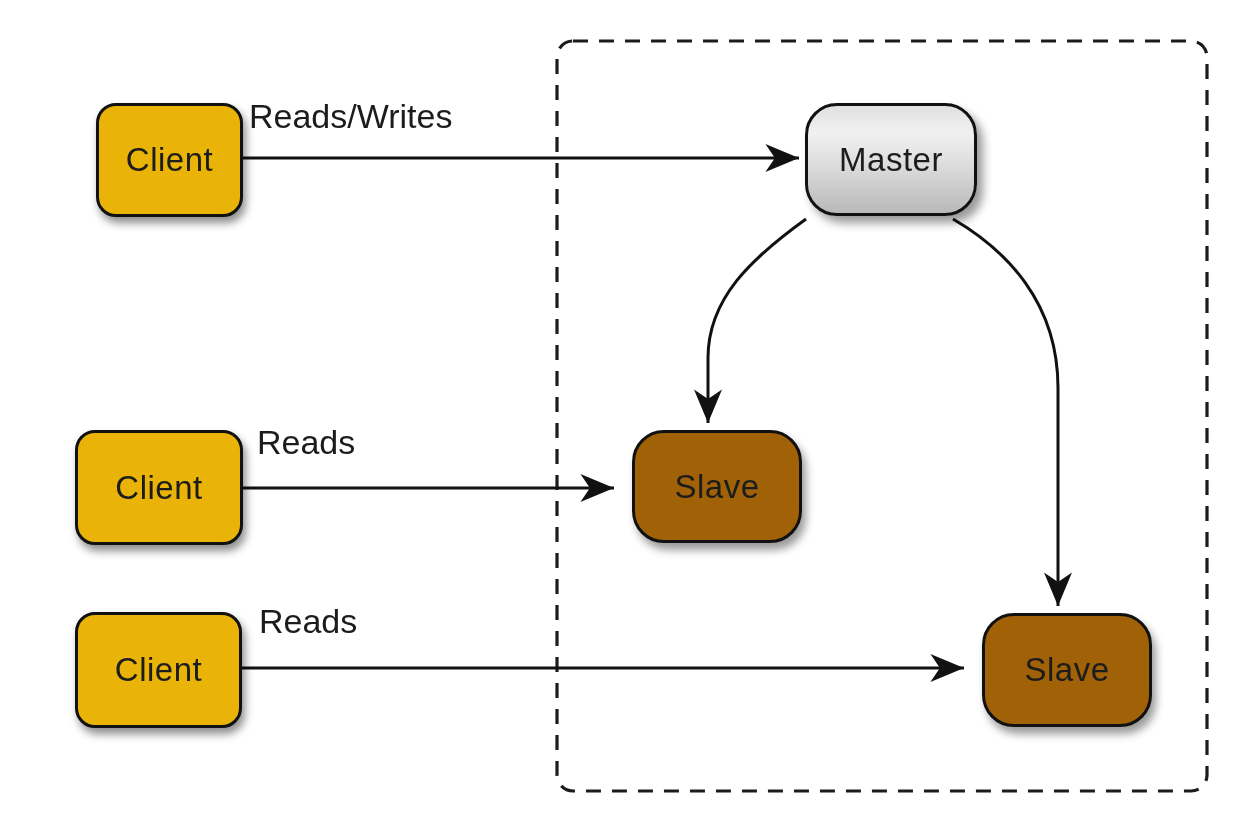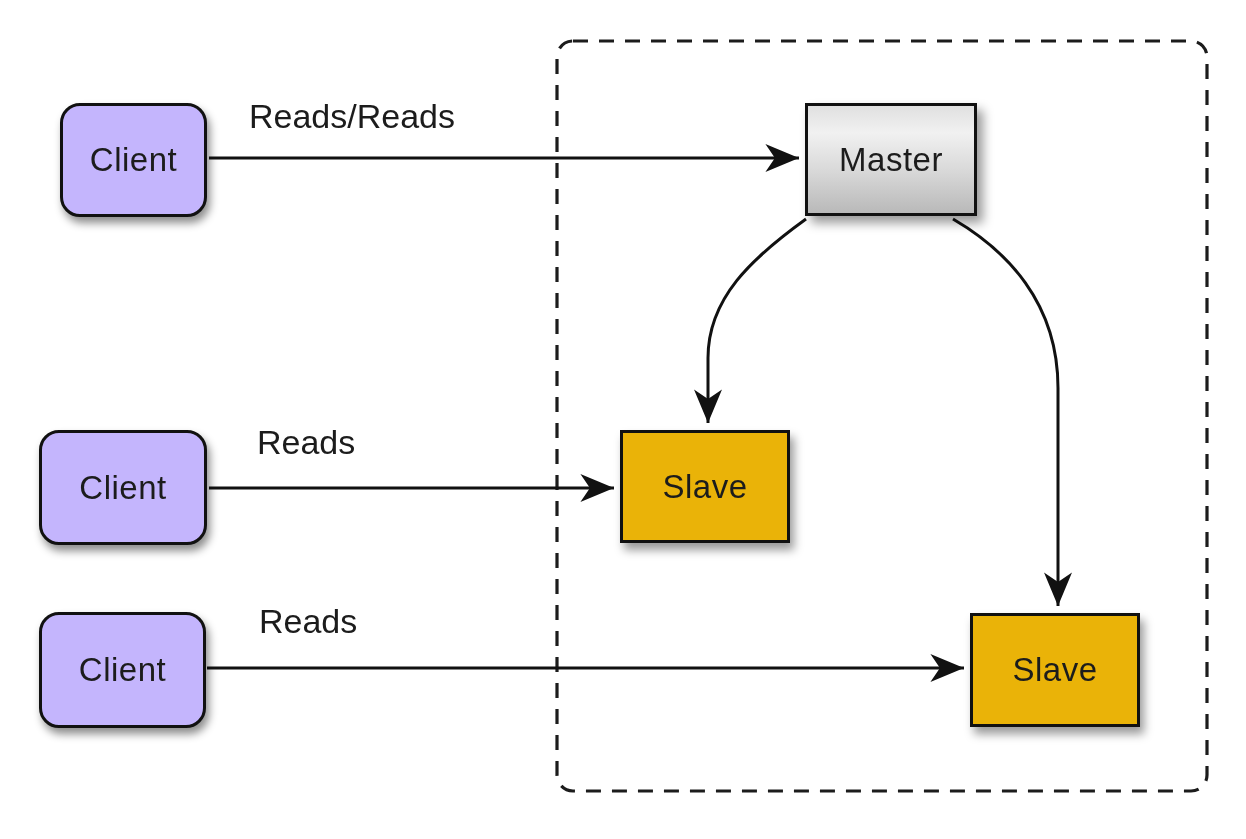--- a/index.html
+++ b/index.html
@@ -9,37 +9,40 @@
     background:#ffffff;
     font-family:"Liberation Sans", sans-serif;
     overflow:hidden;
   }
   svg.wires{position:absolute;left:0;top:0;width:1246px;height:839px;}
   .node{
     position:absolute;
     display:flex;align-items:center;justify-content:center;
     font-size:33px;color:#1c1c1c;letter-spacing:0.5px;
     box-sizing:border-box;
+    border-radius:32px;
   }
   .client{
-    background:#c4b5fd;
+    background:#eab308;
     border:3px solid #111111;
     border-radius:20px;
     box-shadow:3px 6px 8px rgba(0,0,0,0.45);
+    margin-left:36px;
   }
   .master{
     background:linear-gradient(180deg,#dededе 0%,#e9e9e9 8%,#f1f1f1 25%,#d9d9d9 60%,#b9b9b9 100%);
     background:linear-gradient(180deg,#e0e0e0 0%,#f1f1f1 25%,#d9d9d9 60%,#b9b9b9 100%);
     border:3px solid #111111;
     box-shadow:6px 7px 10px rgba(0,0,0,0.40);
   }
   .slave{
-    background:#eab308;
+    background:#a16207;
     border:3px solid #111111;
     box-shadow:4px 7px 9px rgba(0,0,0,0.40);
+    margin-left:12px;
   }
   .edge-label{
     position:absolute;
     font-size:34px;color:#1c1c1c;
     white-space:nowrap;
   }
 </style>
 </head>
 <body>
 
@@ -82,20 +85,20 @@
   </div>
 
   <div class="node slave" style="left:620px;top:430px;width:170px;height:113px;">
     <span>Slave</span>
   </div>
 
   <div class="node slave" style="left:970px;top:613px;width:170px;height:114px;">
     <span>Slave</span>
   </div>
 
-  <div class="edge-label" style="left:249px;top:97px;">Reads/Reads</div>
+  <div class="edge-label" style="left:249px;top:97px;">Reads/Writes</div>
 
   <div class="edge-label" style="left:257px;top:423px;">Reads</div>
 
   <div class="edge-label" style="left:259px;top:602px;">Reads</div>
 
 
 </div>
 
 </body></html>

